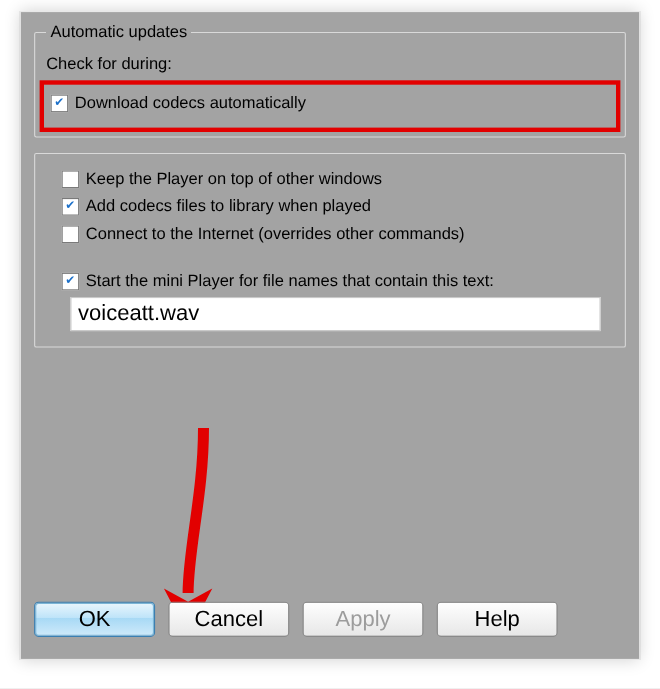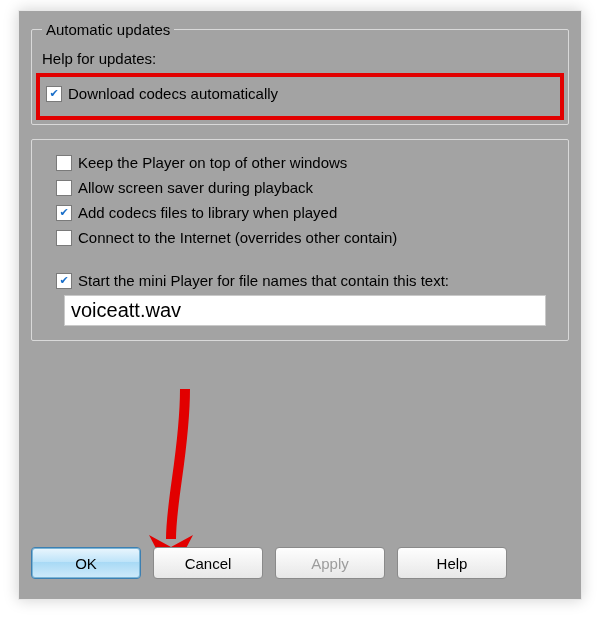--- a/index.html
+++ b/index.html
@@ -96,68 +96,64 @@
 
 .btnbar{
   position:absolute;left:12px;right:12px;bottom:20px;
   display:flex;gap:12px;justify-content:flex-start;
 }
 .btn{
   width:108px;height:30px;
   border:1px solid #8a8a8a;border-radius:4px;
   background:linear-gradient(#fefefe,#e7e7e7);
   display:flex;align-items:center;justify-content:center;
-  font-size:15px;color:#000;cursor:pointer;
+  font-size:20px;color:#000;cursor:pointer;
 }
 .btn.focus{
   border-color:#3c7fb1;
   background:linear-gradient(#eaf6fd,#bfe4f9 45%,#a7d9f5 46%,#cfeafa);
   box-shadow:0 0 0 1px #7bb5d6 inset;
 }
 .btn.disabled{color:#9c9c9c;}
 
 .check-row{display:flex;align-items:center;gap:6px;margin-top:8px;margin-left:14px}
 </style>
 </head>
 <body>
 
 <div class="dialog">
 
   <fieldset>
     <legend>Automatic updates</legend>
-    <div class="row">Help for updates:</div>
+    <div class="row">Check for during:</div>
 
 
     <div class="highlight">
       <span class="check checked">
           <span class="mark">✔</span>
         </span>
       <span>Download codecs automatically</span>
     </div>
   </fieldset>
 
   <fieldset>
 
     <div class="check-row">
       <span class="check"></span>
       <span>Keep the Player on top of other windows</span>
     </div>
     <div class="check-row">
-      <span class="check"></span>
-      <span>Allow screen saver during playback</span>
-    </div>
-    <div class="check-row">
       <span class="check checked">
           <span class="mark">✔</span>
         </span>
       <span>Add codecs files to library when played</span>
     </div>
     <div class="check-row">
       <span class="check"></span>
-      <span>Connect to the Internet (overrides other contain)</span>
+      <span>Connect to the Internet (overrides other commands)</span>
     </div>
 
     <div style="height:18px"></div>
 
     <div class="check-row">
       <span class="check checked">
           <span class="mark">✔</span>
         </span>
       <span>Start the mini Player for file names that contain this text:</span>
     </div>

